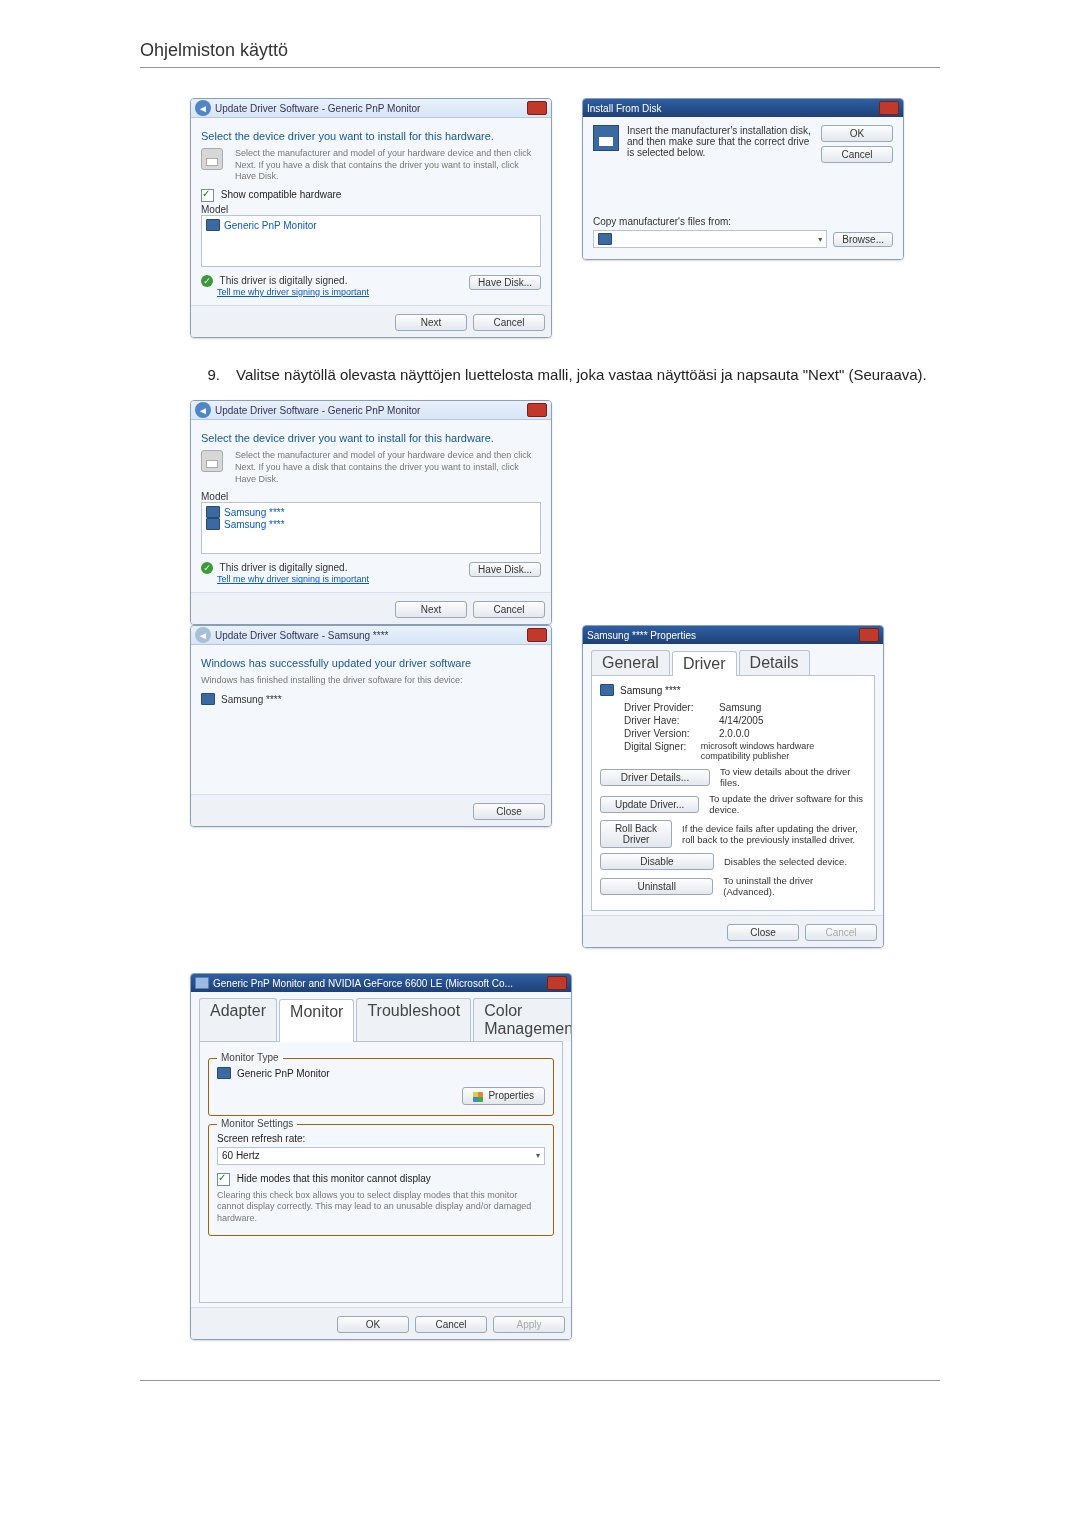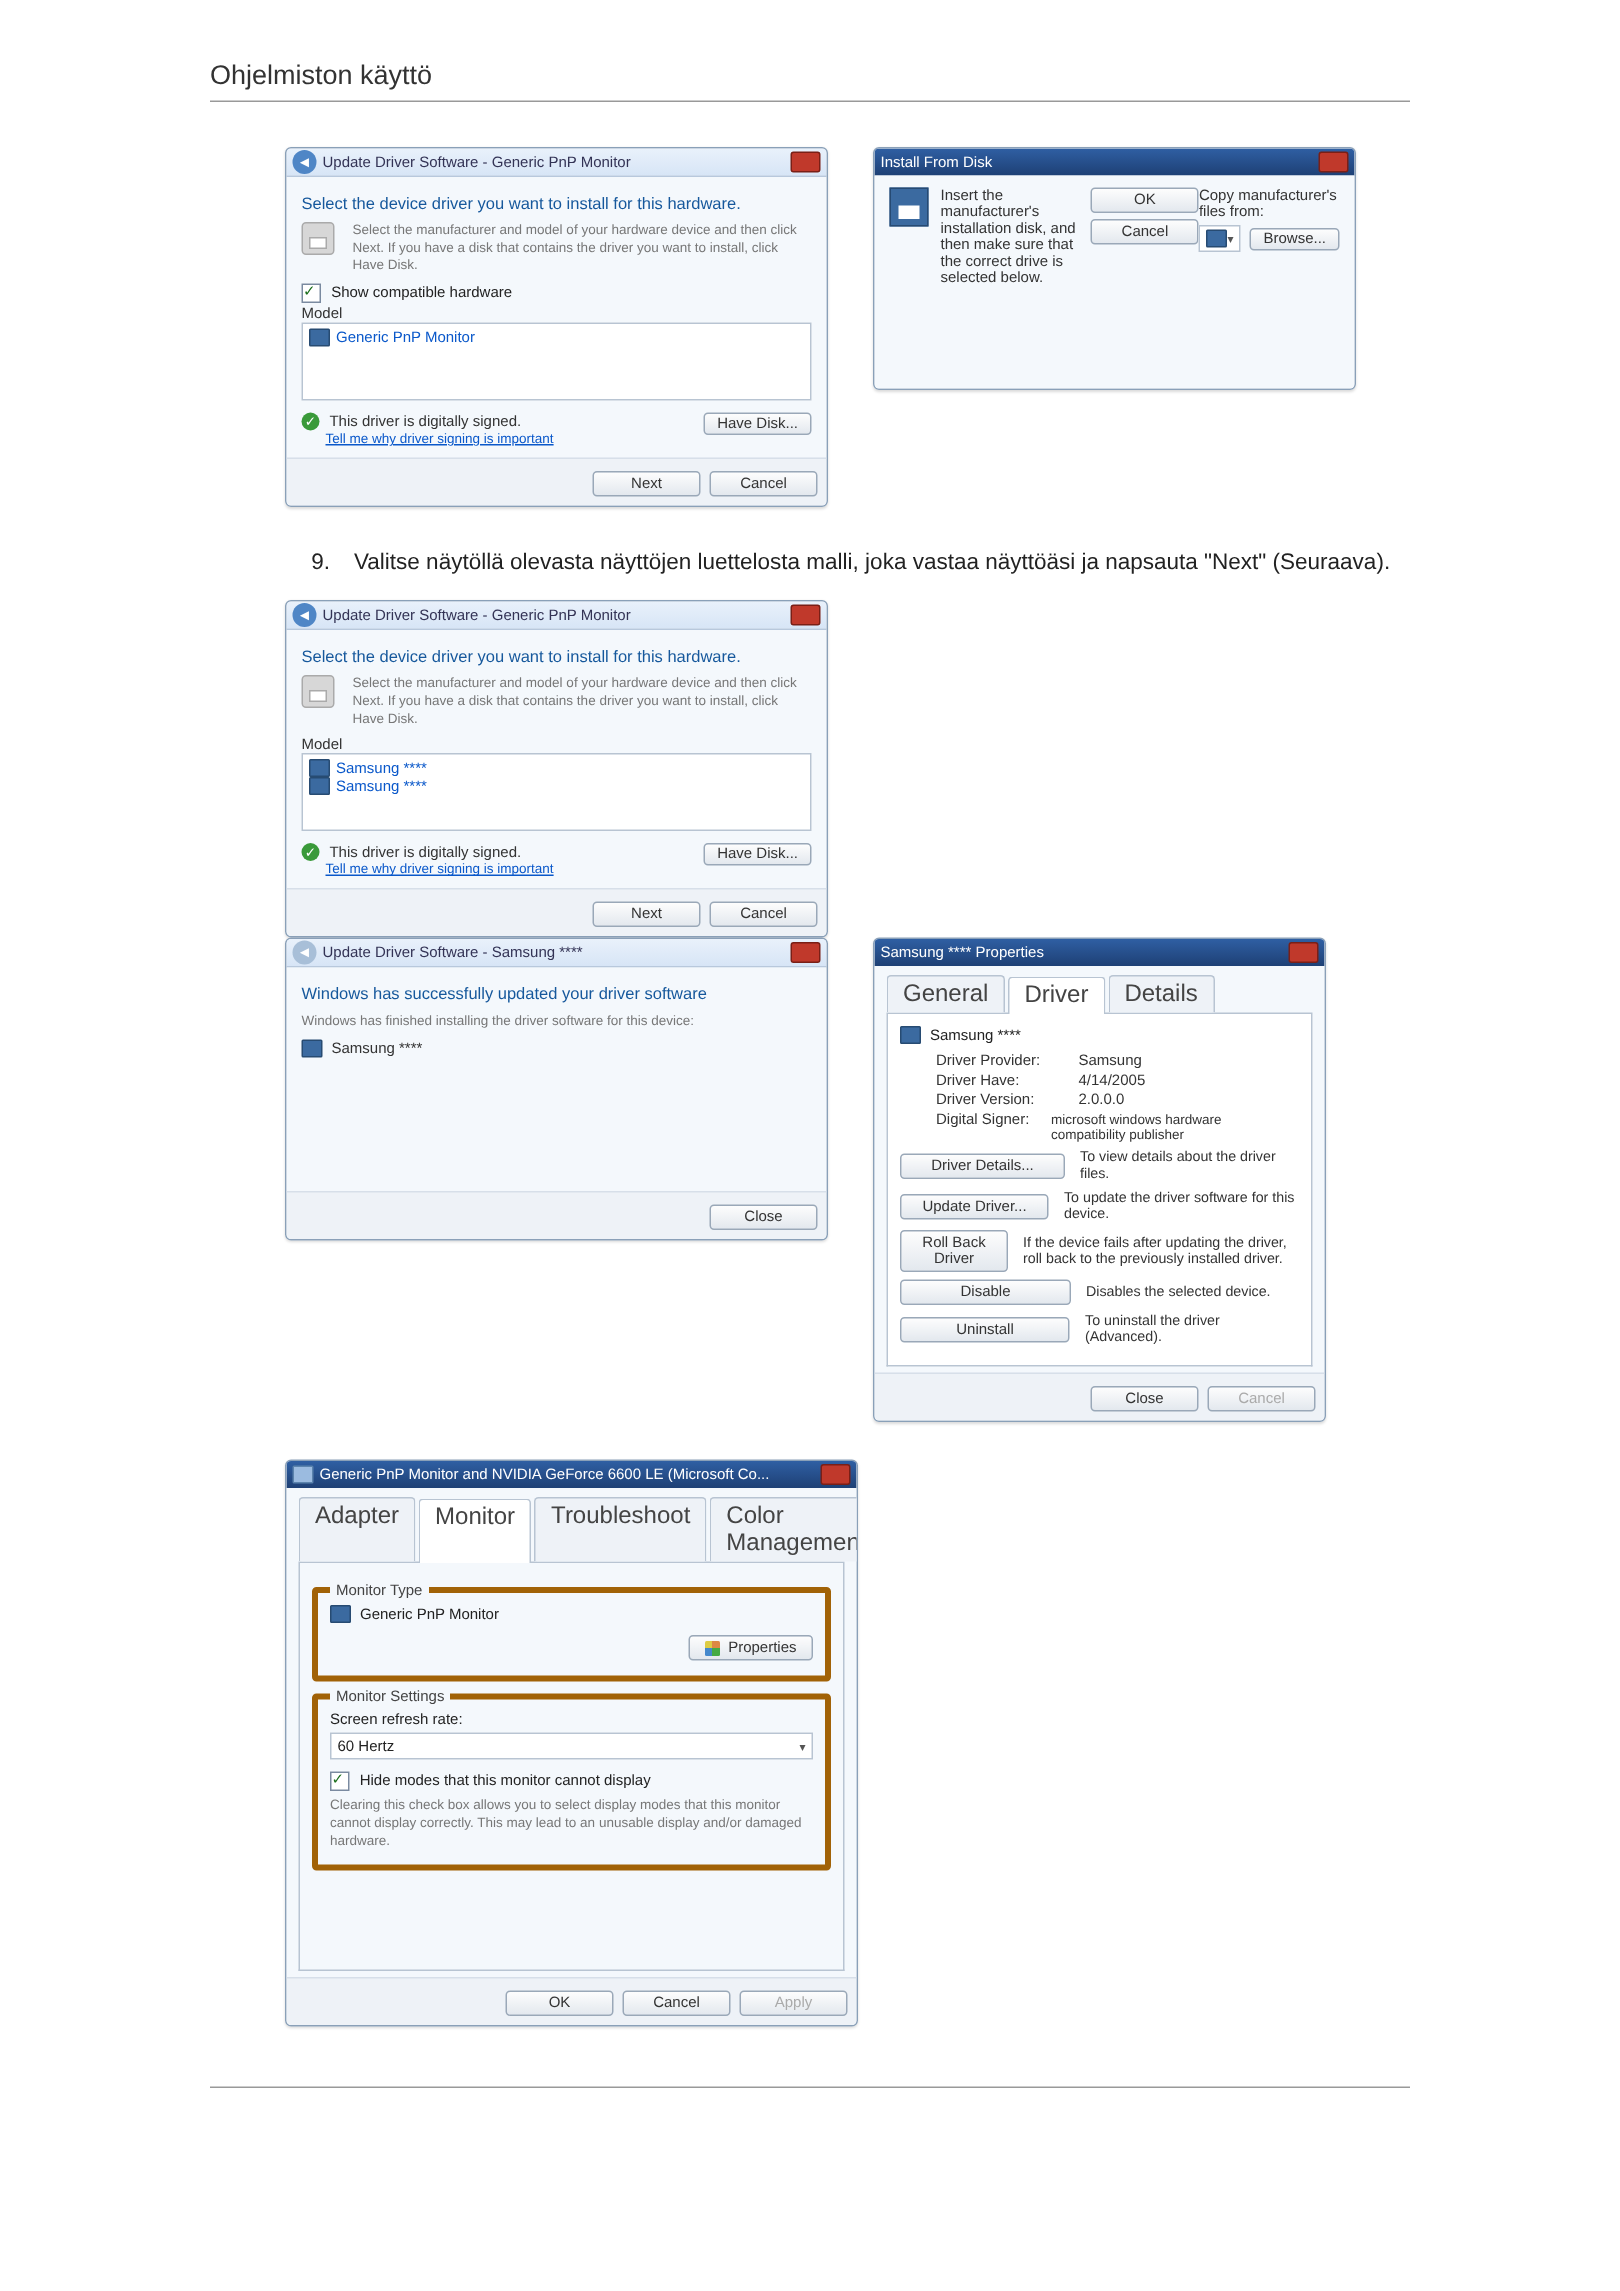--- a/index.html
+++ b/index.html
@@ -188,21 +188,21 @@
     margin-right: 2px;
     border-radius: 3px 3px 0 0;
     color: #444;
   }
   .tab.active {
     background: #fff;
     position: relative;
     top: 1px;
   }
   .group-box {
-    border: 4px solid #a16207;
+    border: 1px solid #a16207;
     border-radius: 3px;
     padding: 8px 8px 10px 8px;
     margin: 8px 0;
     position: relative;
   }
   .group-box > .legend {
     position: absolute;
     top: -7px;
     left: 8px;
     background: #f4f8fc;
@@ -316,21 +316,21 @@
       </div>
     </div>
 
     <div class="win" style="width:320px;height:160px;">
       <div class="win-titlebar">
         <span>Install From Disk</span>
         <span class="win-controls">
             <span></span>
           </span>
       </div>
-      <div class="win-body" style="height:calc(100% - 18px);box-sizing:border-box;display:flex;flex-direction:row;justify-content:space-between;">
+      <div class="win-body" style="height:calc(100% - 18px);box-sizing:border-box;display:flex;flex-direction:column;justify-content:space-between;">
         <div style="display:flex;gap:8px;">
           <span class="floppy-icon"></span>
           <div style="flex:1;font-size:10px;color:#333;">Insert the manufacturer's installation disk, and then make sure that the correct drive is selected below.</div>
           <div style="display:flex;flex-direction:column;gap:4px;">
             <span class="btn">OK</span>
             <span class="btn">Cancel</span>
           </div>
         </div>
         <div>
           <div style="font-size:10px;color:#333;margin-bottom:3px;">Copy manufacturer's files from:</div>

